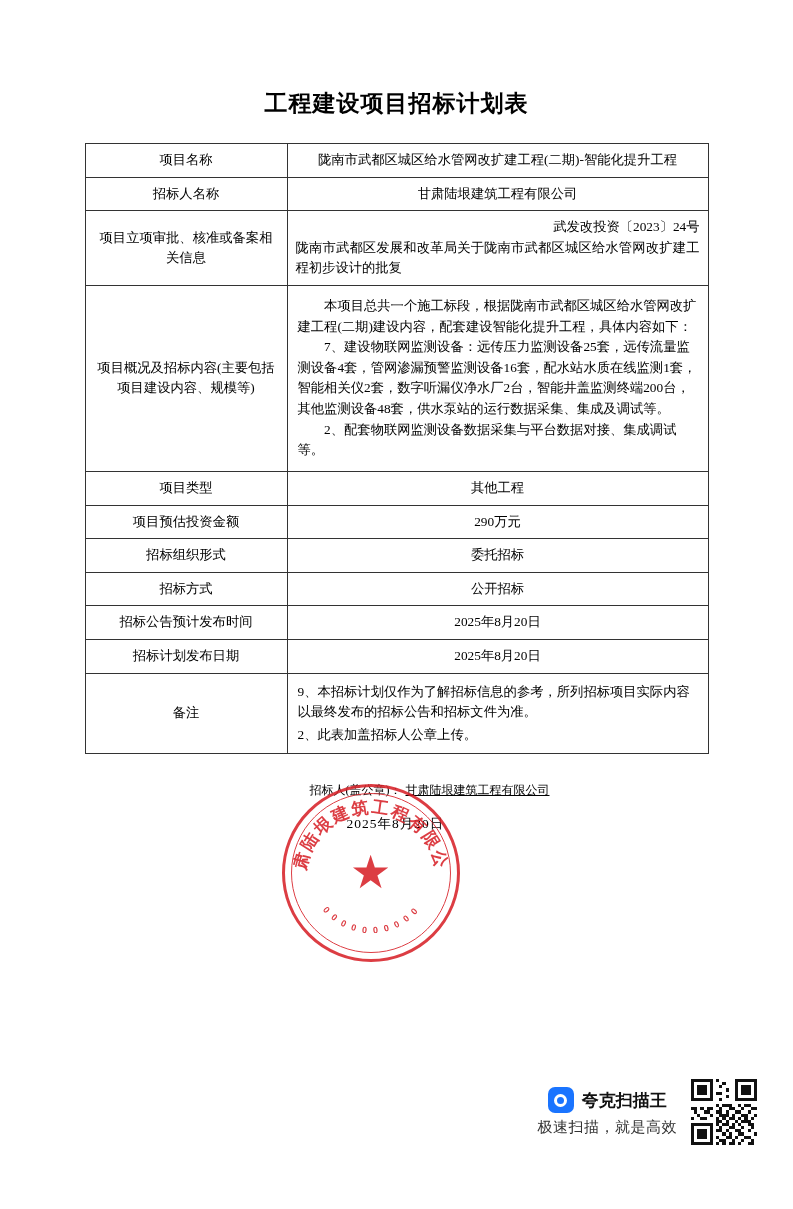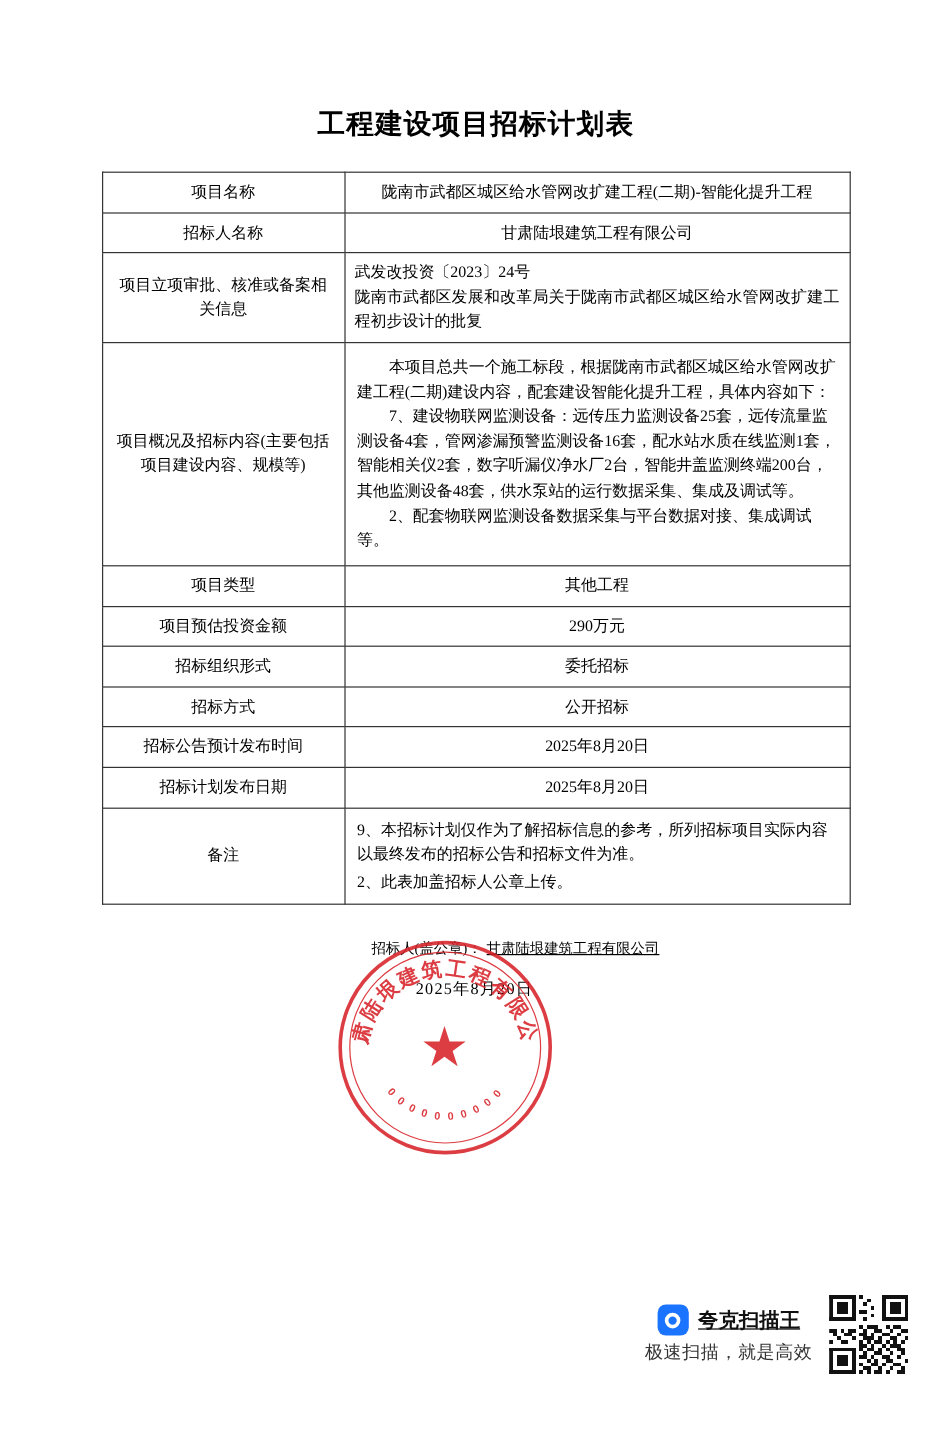--- a/index.html
+++ b/index.html
@@ -52,21 +52,21 @@
   td.value-left {
     text-align: left;
   }
   .indent {
     text-indent: 2em;
   }
   .cell-block p {
     margin: 0;
   }
   .approval-line-1 {
-    text-align: left;
+    text-align: right;
   }
   .approval-line-2 {
     text-align: justify;
     text-indent: 0;
   }
   .overview {
     text-align: justify;
     padding: 10px 10px 10px 10px !important;
   }
   .overview p {
@@ -174,21 +174,20 @@
   }
   .brand {
     display: flex;
     flex-direction: column;
     align-items: center;
     margin-right: 14px;
   }
   .brand-row {
     display: flex;
     align-items: center;
-    text-decoration: underline;
   }
   .brand-mark {
     width: 26px;
     height: 26px;
     background: #1a74ff;
     border-radius: 7px;
     display: flex;
     align-items: center;
     justify-content: center;
     margin-right: 8px;

